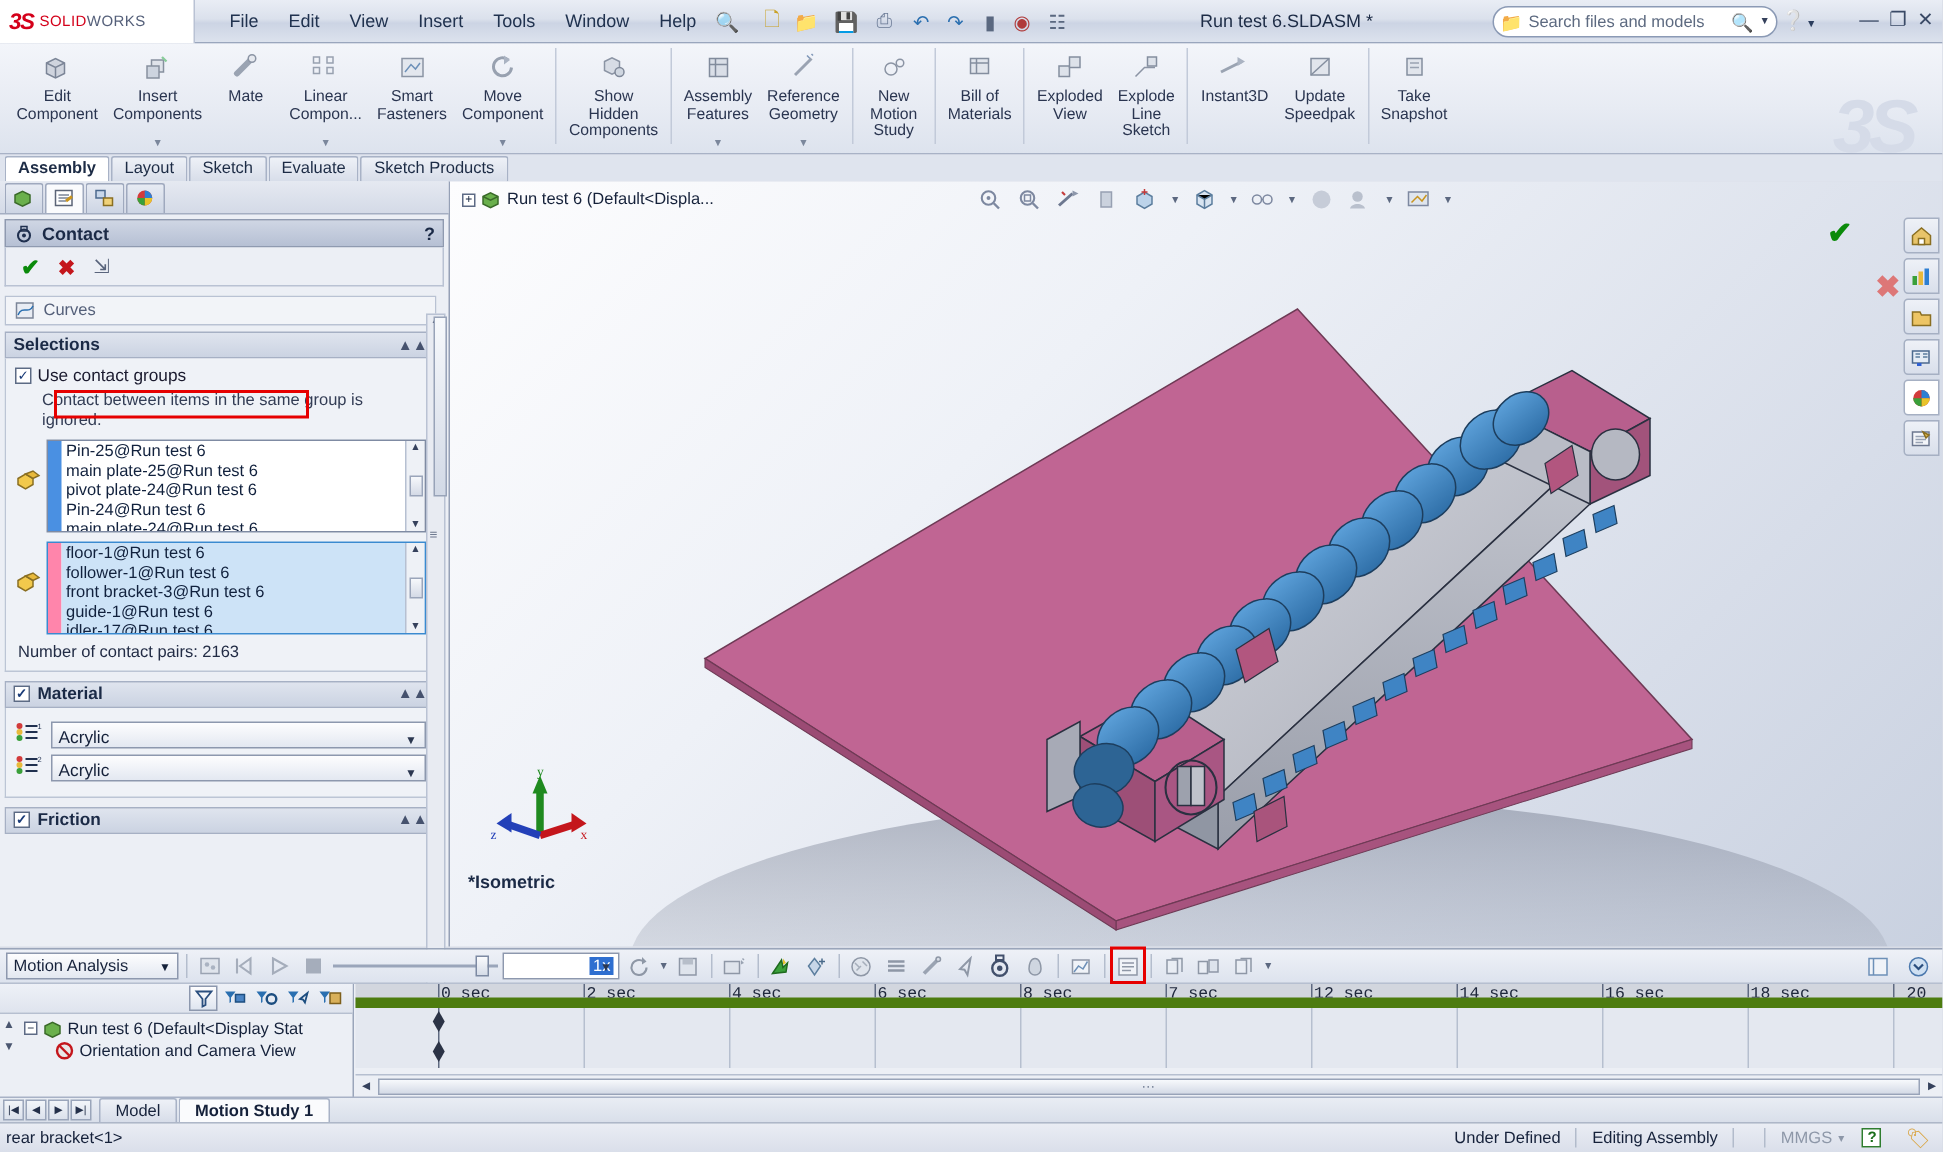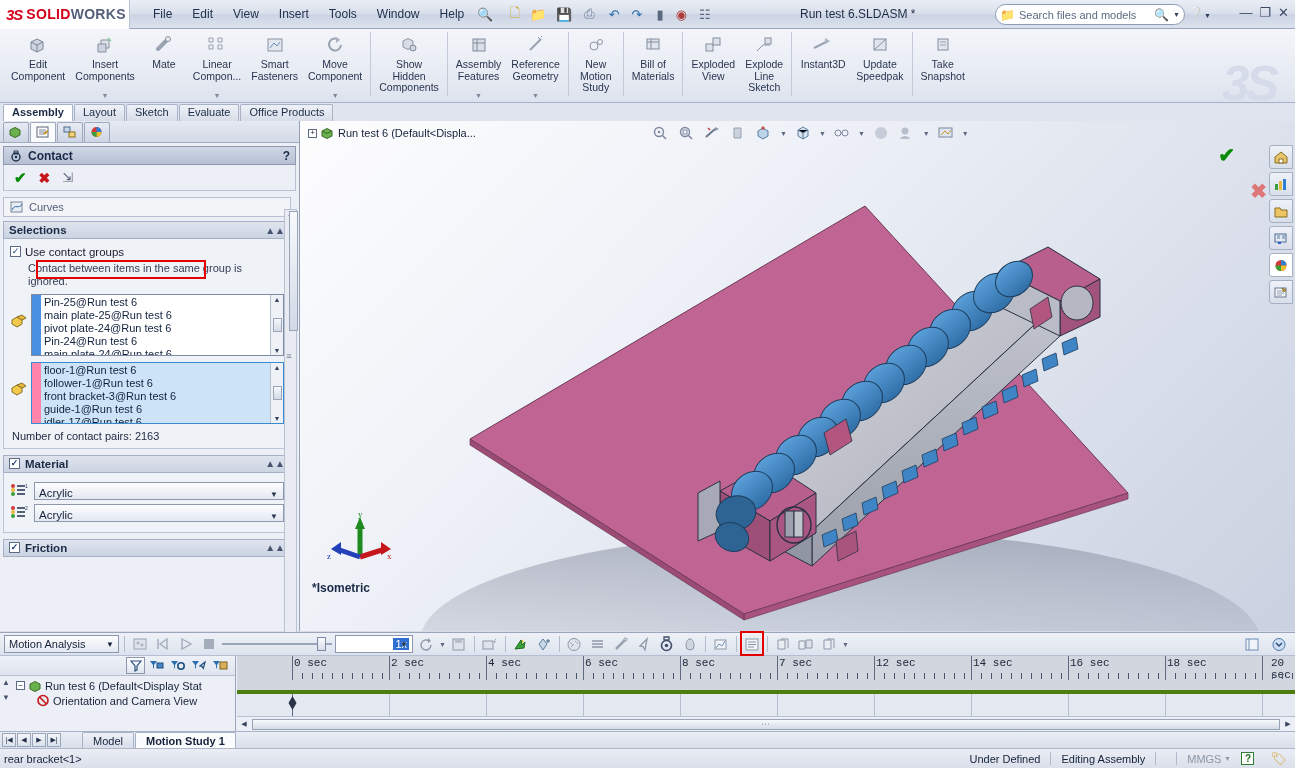--- a/index.html
+++ b/index.html
@@ -19,21 +19,21 @@
     background:linear-gradient(to bottom,#e9edf5 0%,#dbe1ec 45%,#ccd4e4 55%,#dce2ed 100%);
     border-bottom:1px solid #9aa6bd;
     display:flex; align-items:center;
   }
   .logo-box{
     width:130px; height:29px; background:#fff;
     display:flex; align-items:center; gap:4px; padding-left:6px;
     border-right:1px solid #b9c2d4;
   }
   .logo-mark{ color:#d4001a; font-weight:bold; font-size:15px; font-style:italic; letter-spacing:-1px;}
-  .logo-text{ font-size:14px; font-weight:bold; letter-spacing:.3px;}
+  .logo-text{ font-size:10px; font-weight:normal; letter-spacing:.3px;}
   .logo-text .a{color:#d4001a}
   .logo-text .b{color:#55607a}
   .menu{ display:flex; align-items:center; gap:2px; margin-left:14px;}
   .menu div{ padding:3px 9px; font-size:12px; color:#20324f; border-radius:2px;}
   .title-doc{ position:absolute; left:800px; top:7px; font-size:12px; color:#1c2b45;}
   .searchbox{
     position:absolute; right:110px; top:4px; width:190px; height:21px;
     background:#fff; border:1px solid #8b9ab5; border-radius:11px;
     display:flex; align-items:center; padding:0 4px; gap:4px;
   }
@@ -214,21 +214,21 @@
   .tl-left{ position:absolute; left:0; top:0; width:236px; height:76px; background:#eceff5;
     border-right:1px solid #9aa5ba;}
   .tl-filter{ height:20px; display:flex; align-items:center; justify-content:flex-end; gap:2px;
     padding-right:6px; background:linear-gradient(to bottom,#eef1f7,#dfe4ee); border-bottom:1px solid #b6bfd0;}
   .fbtn{ width:19px; height:17px; display:flex; align-items:center; justify-content:center;
     border:1px solid transparent;}
   .fbtn.sel{ border:1px solid #8d98ae; background:linear-gradient(to bottom,#fdfdfe,#dfe5f0);}
   .tree-row{ display:flex; align-items:center; gap:3px; font-size:11px; padding:1px 0 1px 16px; color:#15213a;}
   .tl-arrows{ position:absolute; left:2px; top:22px; display:flex; flex-direction:column; gap:6px; color:#4a566f; font-size:8px;}
   .tl-right{ position:absolute; left:237px; top:0; width:1058px; height:76px;}
-  .ruler{ height:38px; background:#d2d6de; border-bottom:4px solid #4d7c0f; position:relative; overflow:hidden;}
+  .ruler{ height:16px; background:#d2d6de; border-bottom:7px solid #4d7c0f; position:relative; overflow:hidden;}
   .rl-lab{ position:absolute; top:1px; font-size:11px; color:#20293d; font-family:"Liberation Mono",monospace;}
   .tracks{ height:40px; background:#e4e8f0; position:relative; overflow:hidden;}
   .hscroll{ position:absolute; left:237px; top:716px; width:1058px; height:15px;
     background:#eceff5; border-top:1px solid #b6bfd0; display:flex; align-items:center;}
   .hs-ar{ width:14px; text-align:center; font-size:7px; color:#35415c;}
   .hs-th{ flex:1; height:11px; margin:0 1px; background:linear-gradient(to bottom,#f7f9fc,#d4dae6);
     border:1px solid #98a3b8; display:flex; align-items:center; justify-content:center;
     color:#7b879c; font-size:9px; letter-spacing:1px;}
 
   
@@ -511,21 +511,21 @@
     </div>
 
     <div class="ds-wm">3S</div>
   </div>
 
   <div class="tabrow">
     <div class="tab sel">Assembly</div>
     <div class="tab">Layout</div>
     <div class="tab">Sketch</div>
     <div class="tab">Evaluate</div>
-    <div class="tab">Office Products</div>
+    <div class="tab">Sketch Products</div>
   </div>
 
   <div class="leftpanel">
 
     <div class="pm-tabs">
       <div class="pm-tab">
         <svg width="16" height="15" viewBox="0 0 16 15">
             <path d="M2 5l5-2.5L12 5v5l-5 2.5L2 10z" fill="#6ab04c" stroke="#3b6b2a"></path>
           </svg>
       </div>
@@ -1227,21 +1227,21 @@
     <span class="hs-ar">◀</span>
     <span class="hs-th">⋯</span>
     <span class="hs-ar">▶</span>
   </div>
 
   <div class="btabs">
     <span class="navb">|◀</span>
     <span class="navb">◀</span>
     <span class="navb">▶</span>
     <span class="navb">▶|</span>
-    <span class="btab" style="margin-left:20px">Model</span>
+    <span class="btab" style="margin-left:4px">Model</span>
     <span class="btab sel">Motion Study 1</span>
   </div>
 
   <div class="status">
     <span>rear bracket&lt;1&gt;</span>
     <span class="st-r">
       <span>Under Defined</span>
       <span class="st-sep"></span>
       <span>Editing Assembly</span>
       <span class="st-sep"></span>

